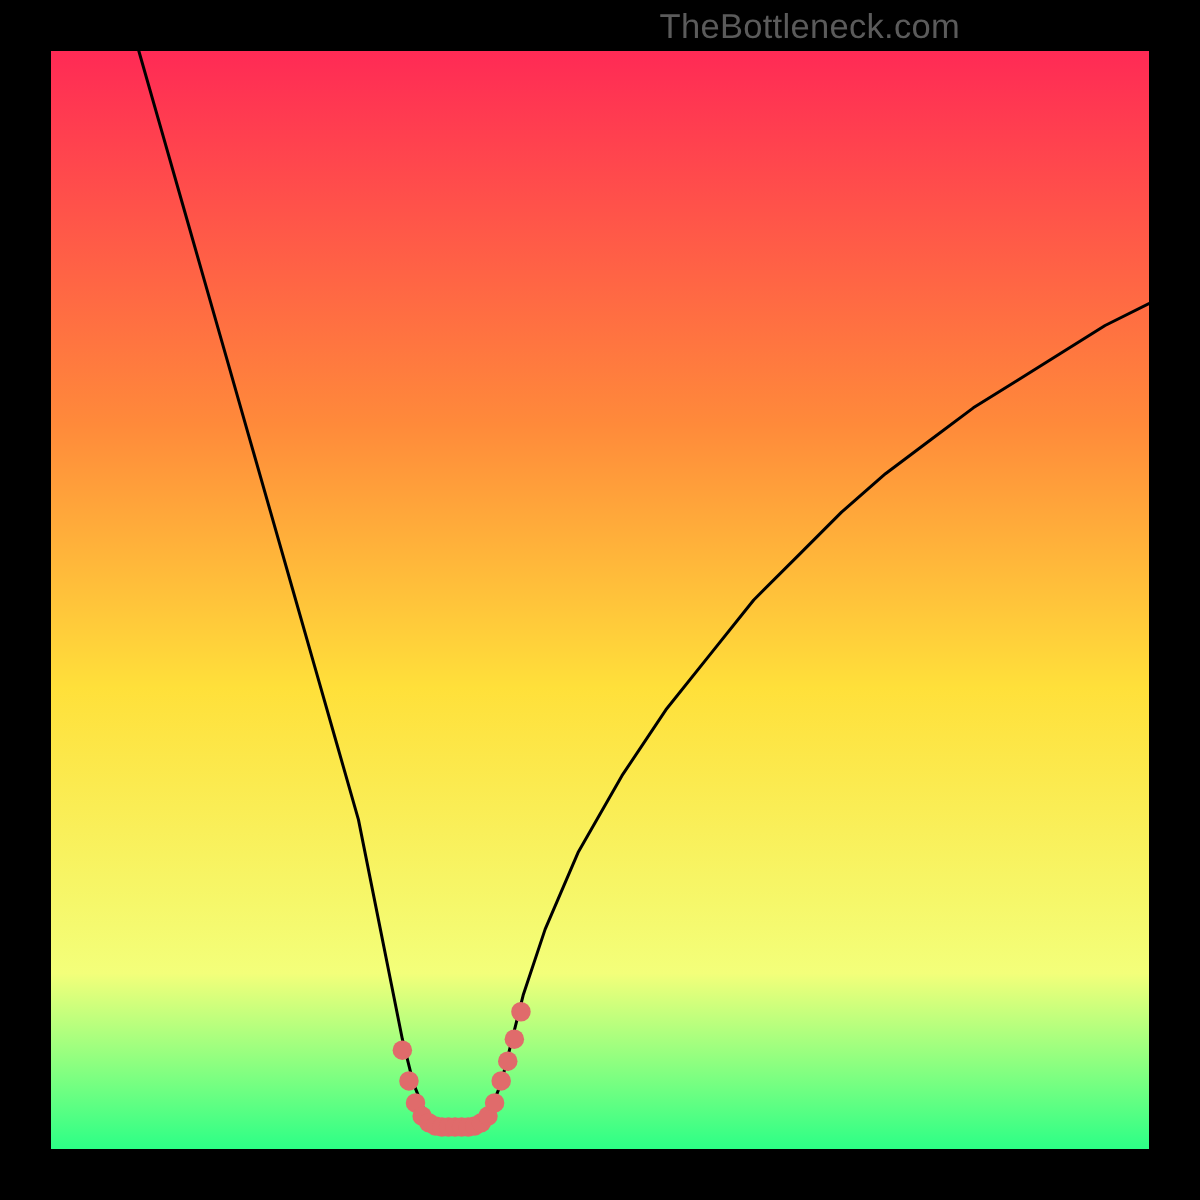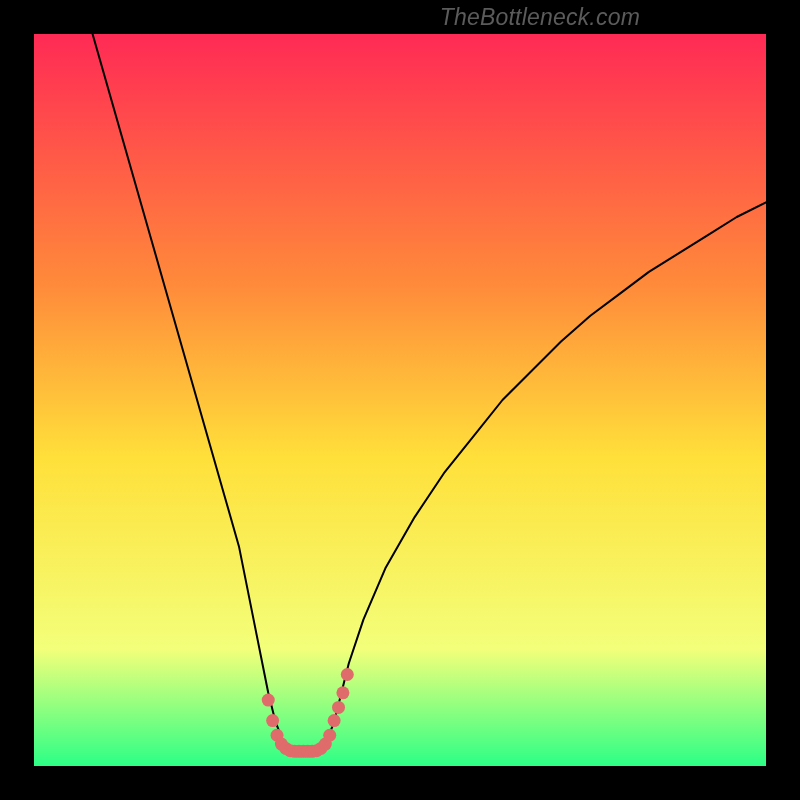--- a/index.html
+++ b/index.html
@@ -2,21 +2,20 @@
 <html><head>
 <meta charset="utf-8">
 <style>
   * { margin: 0; padding: 0; box-sizing: border-box; }
   html, body { width: 800px; height: 800px; overflow: hidden; background: #000; }
   .frame {
     position: relative;
     width: 652px;
     height: 800px;
     background: #000;
-    font-style: italic;
   }
   .watermark {
     position: absolute;
     top: 4px;
     right: 12px;
     font-family: Arial, Helvetica, sans-serif;
     font-size: 23px;
     color: #5b5b5b;
     font-weight: 500;
     letter-spacing: 0.2px;

